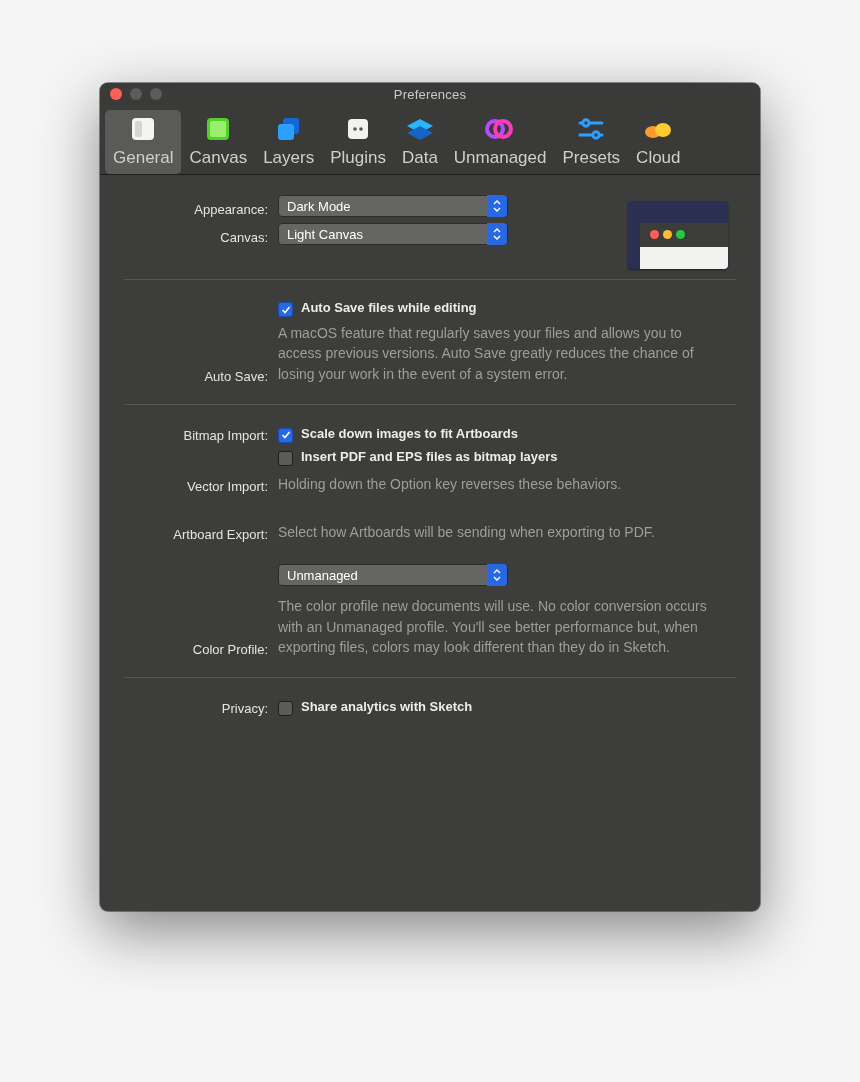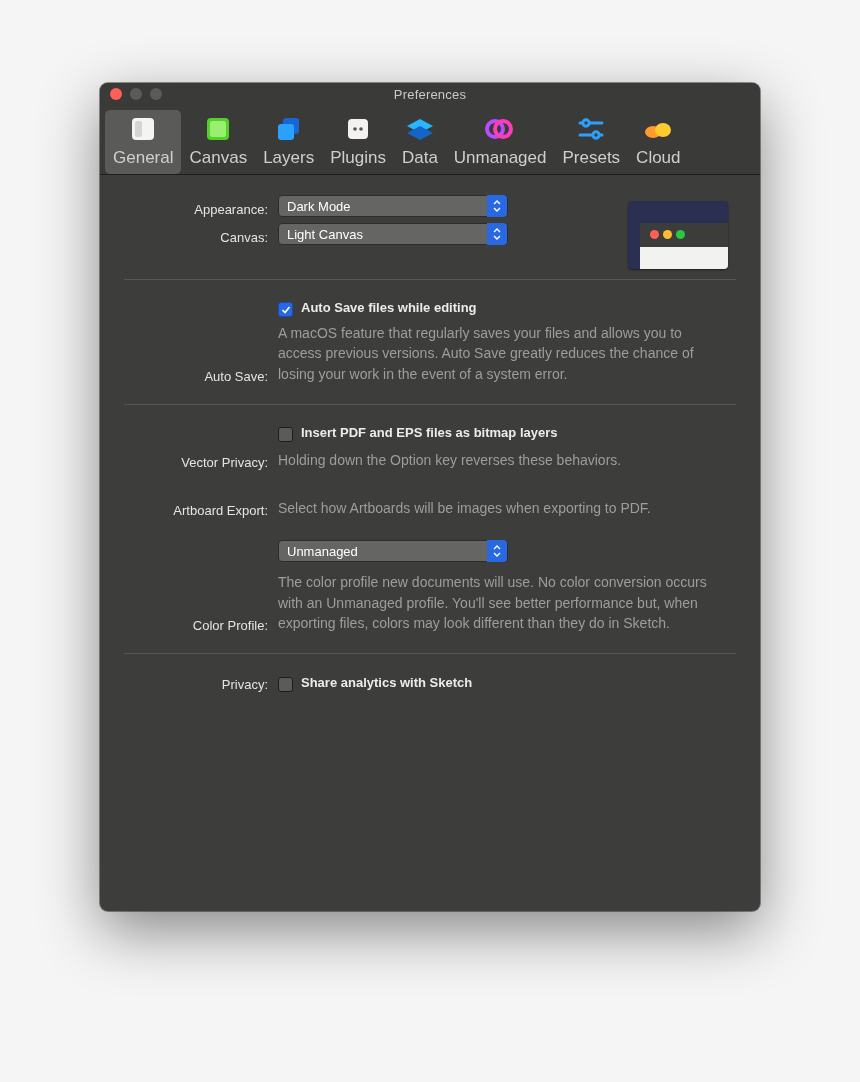--- a/index.html
+++ b/index.html
@@ -270,36 +270,49 @@
               </svg>
           </div>
           <span class="check-label">Auto Save files while editing</span>
         </div>
         <div class="help">A macOS feature that regularly saves your files and allows you to access previous versions. Auto Save greatly reduces the chance of losing your work in the event of a system error.</div>
       </div>
     </div>
 
     <div class="sep"></div>
 
+    <div class="row">
+      <div class="label">Bitmap Import:</div>
+      <div class="field">
+        <div class="checkbox-row">
+          <div class="checkbox checked">
+            <svg width="10" height="10" viewBox="0 0 10 10">
+                <path d="M1.5 5 L4 7.5 L8.5 2" stroke="#fff" stroke-width="1.6" fill="none"></path>
+              </svg>
+          </div>
+          <span class="check-label">Scale down images to fit Artboards</span>
+        </div>
+      </div>
+    </div>
 
     <div class="row" style="margin-top:6px;">
-      <div class="label">Vector Privacy:</div>
+      <div class="label">Vector Import:</div>
       <div class="field">
         <div class="checkbox-row">
           <div class="checkbox"></div>
           <span class="check-label">Insert PDF and EPS files as bitmap layers</span>
         </div>
         <div class="help" style="margin-top:4px;">Holding down the Option key reverses these behaviors.</div>
       </div>
     </div>
 
     <div class="row" style="margin-top:22px;">
       <div class="label">Artboard Export:</div>
       <div class="field">
-        <div class="help" style="margin-top:6px;">Select how Artboards will be images when exporting to PDF.</div>
+        <div class="help" style="margin-top:6px;">Select how Artboards will be sending when exporting to PDF.</div>
       </div>
     </div>
 
     <div class="row" style="margin-top:22px;">
       <div class="label">Color Profile:</div>
       <div class="field">
         <div class="select">
           <span>Unmanaged</span>
           <div class="stepper">
             <svg width="8" height="12" viewBox="0 0 8 12">

